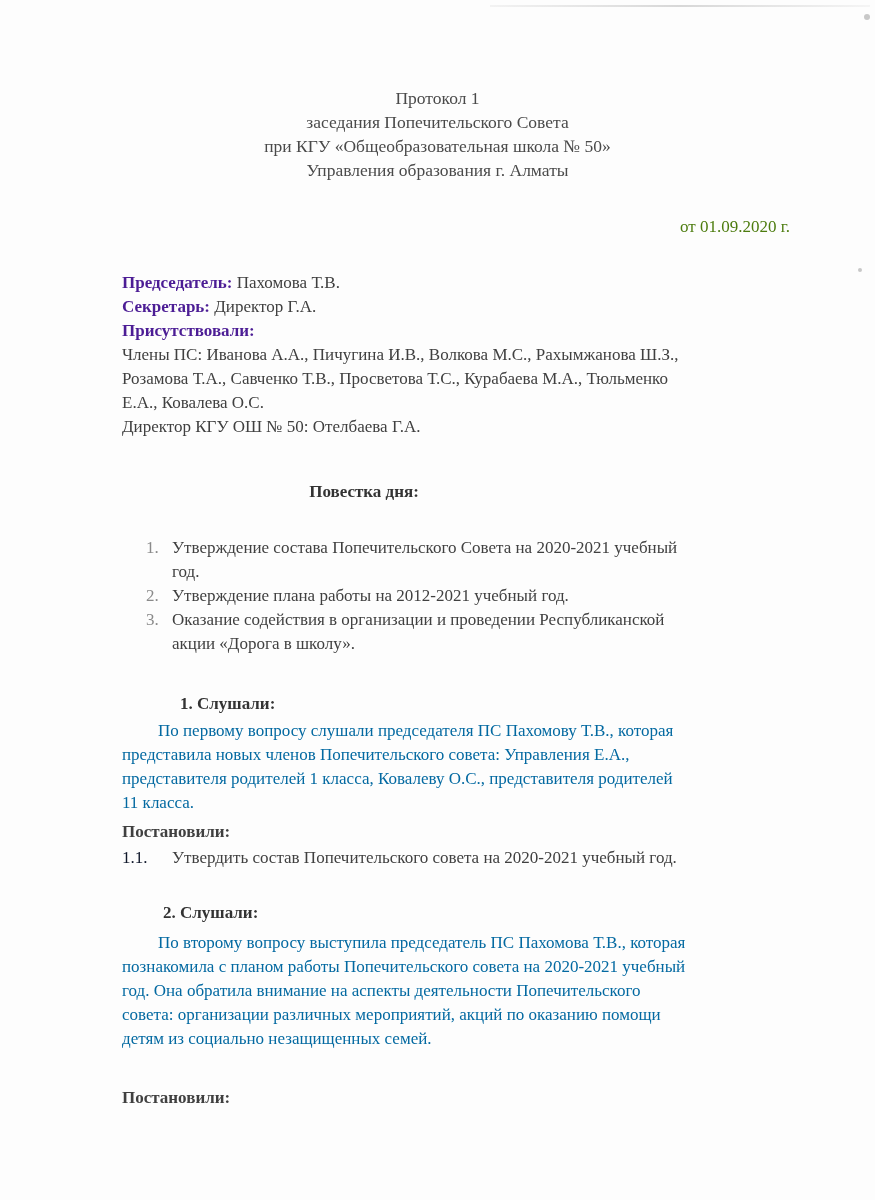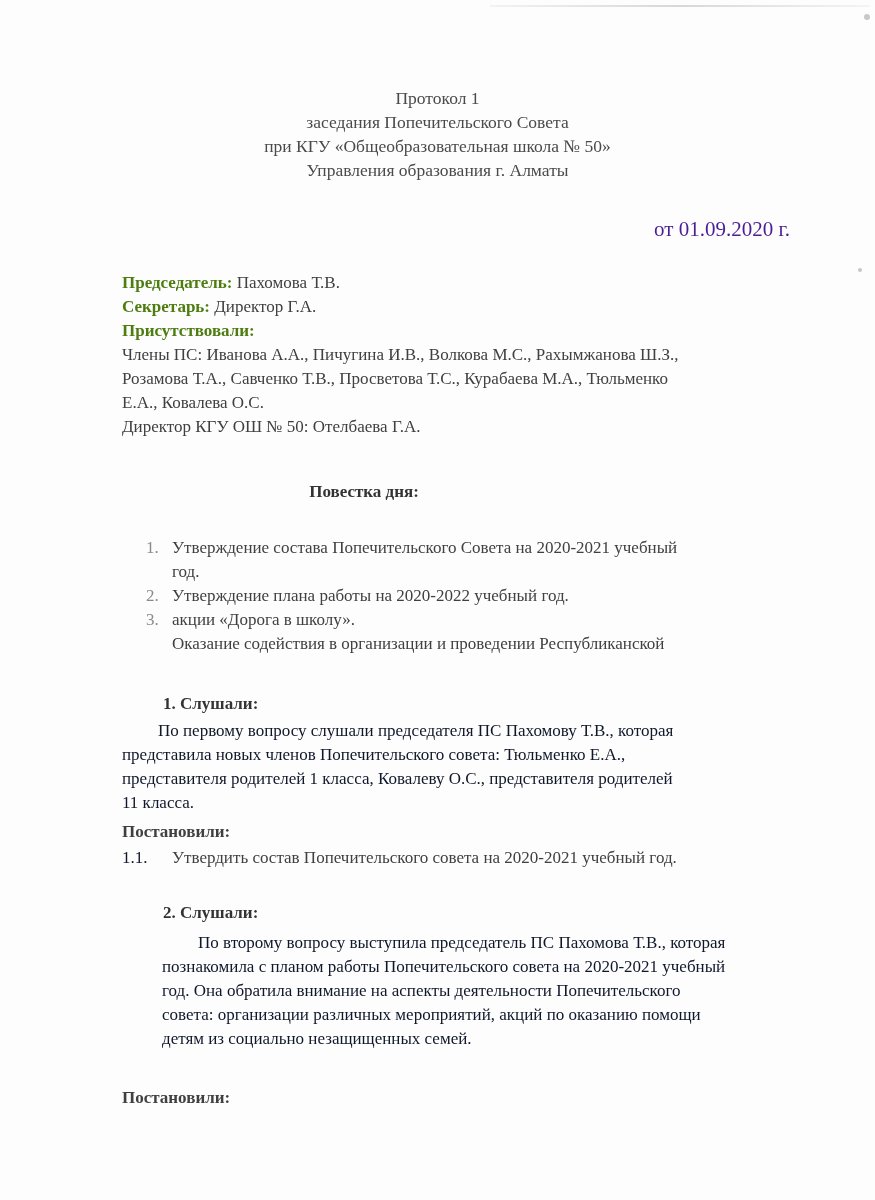--- a/index.html
+++ b/index.html
@@ -44,32 +44,32 @@
       text-align: center;
       font-size: 17.5px;
       line-height: 24px;
       color: #4a4a4a;
     }
     .header-block div { white-space: nowrap; }
     .date {
       position: absolute;
       right: 85px;
       top: 217px;
-      font-size: 21px;
-      color: #4c1d95;
+      font-size: 17px;
+      color: #4d7c0f;
     }
     .content {
       position: absolute;
       left: 122px;
       width: 660px;
       font-size: 17px;
       line-height: 24px;
       color: #404040;
     }
-    .bold { font-weight: bold; color: #4d7c0f; }
+    .bold { font-weight: bold; color: #4c1d95; }
     .line { white-space: nowrap; }
     .agenda-title {
       position: absolute;
       left: 0;
       width: 728px;
       top: 482px;
       text-align: center;
       font-weight: bold;
       font-size: 17px;
       color: #333;
@@ -91,21 +91,21 @@
       font-weight: bold;
       font-size: 17px;
       color: #333;
     }
     .para {
       position: absolute;
       left: 122px;
       width: 660px;
       font-size: 17px;
       line-height: 24px;
-      color: #0f172a;
+      color: #0369a1;
     }
     .indent { padding-left: 36px; }
     .resolution {
       position: absolute;
       left: 122px;
       font-size: 17px;
       color: #404040;
     }
     .res-num { display: inline-block; width: 50px; color: #0f172a; }
   </style>
@@ -146,43 +146,43 @@
   <div class="agenda-title">Повестка дня:</div>
 
   <div class="agenda">
     <div class="agenda-item">
       <span class="agenda-num">1.</span>
       <div class="line">Утверждение состава Попечительского Совета на 2020-2021 учебный</div>
       <div class="line">год.</div>
     </div>
     <div class="agenda-item">
       <span class="agenda-num">2.</span>
-      <div class="line">Утверждение плана работы на 2020-2022 учебный год.</div>
+      <div class="line">Утверждение плана работы на 2012-2021 учебный год.</div>
     </div>
     <div class="agenda-item">
       <span class="agenda-num">3.</span>
+      <div class="line">Оказание содействия в организации и проведении Республиканской</div>
       <div class="line">акции «Дорога в школу».</div>
-      <div class="line">Оказание содействия в организации и проведении Республиканской</div>
     </div>
   </div>
 
-  <div class="section-head" style="top:694px;">1.  Слушали:</div>
+  <div class="section-head" style="top:694px;margin-left:17px;">1.  Слушали:</div>
   <div class="para" style="top:719px;">
     <div class="line indent">По первому вопросу слушали председателя ПС Пахомову Т.В., которая</div>
-    <div class="line">представила новых членов Попечительского совета: Тюльменко Е.А.,</div>
+    <div class="line">представила новых членов Попечительского совета: Управления Е.А.,</div>
     <div class="line">представителя родителей 1 класса, Ковалеву О.С., представителя  родителей</div>
     <div class="line">11 класса.</div>
   </div>
   <div class="resolution bold" style="top:822px;">Постановили:</div>
   <div class="resolution line" style="top:848px;">
     <span class="res-num">1.1.</span><span>Утвердить состав Попечительского совета на 2020-2021 учебный год.</span>
   </div>
 
   <div class="section-head" style="top:903px;">2.  Слушали:</div>
-  <div class="para" style="top:931px;margin-left:40px;">
+  <div class="para" style="top:931px;">
     <div class="line indent">По второму вопросу выступила председатель ПС Пахомова Т.В.,  которая</div>
     <div class="line">познакомила с планом работы Попечительского совета на 2020-2021 учебный</div>
     <div class="line">год. Она обратила внимание на аспекты деятельности Попечительского</div>
     <div class="line">совета: организации различных мероприятий, акций по оказанию помощи</div>
     <div class="line">детям из социально незащищенных семей.</div>
   </div>
   <div class="resolution bold" style="top:1088px;">Постановили:</div>
 
 </div>
 

